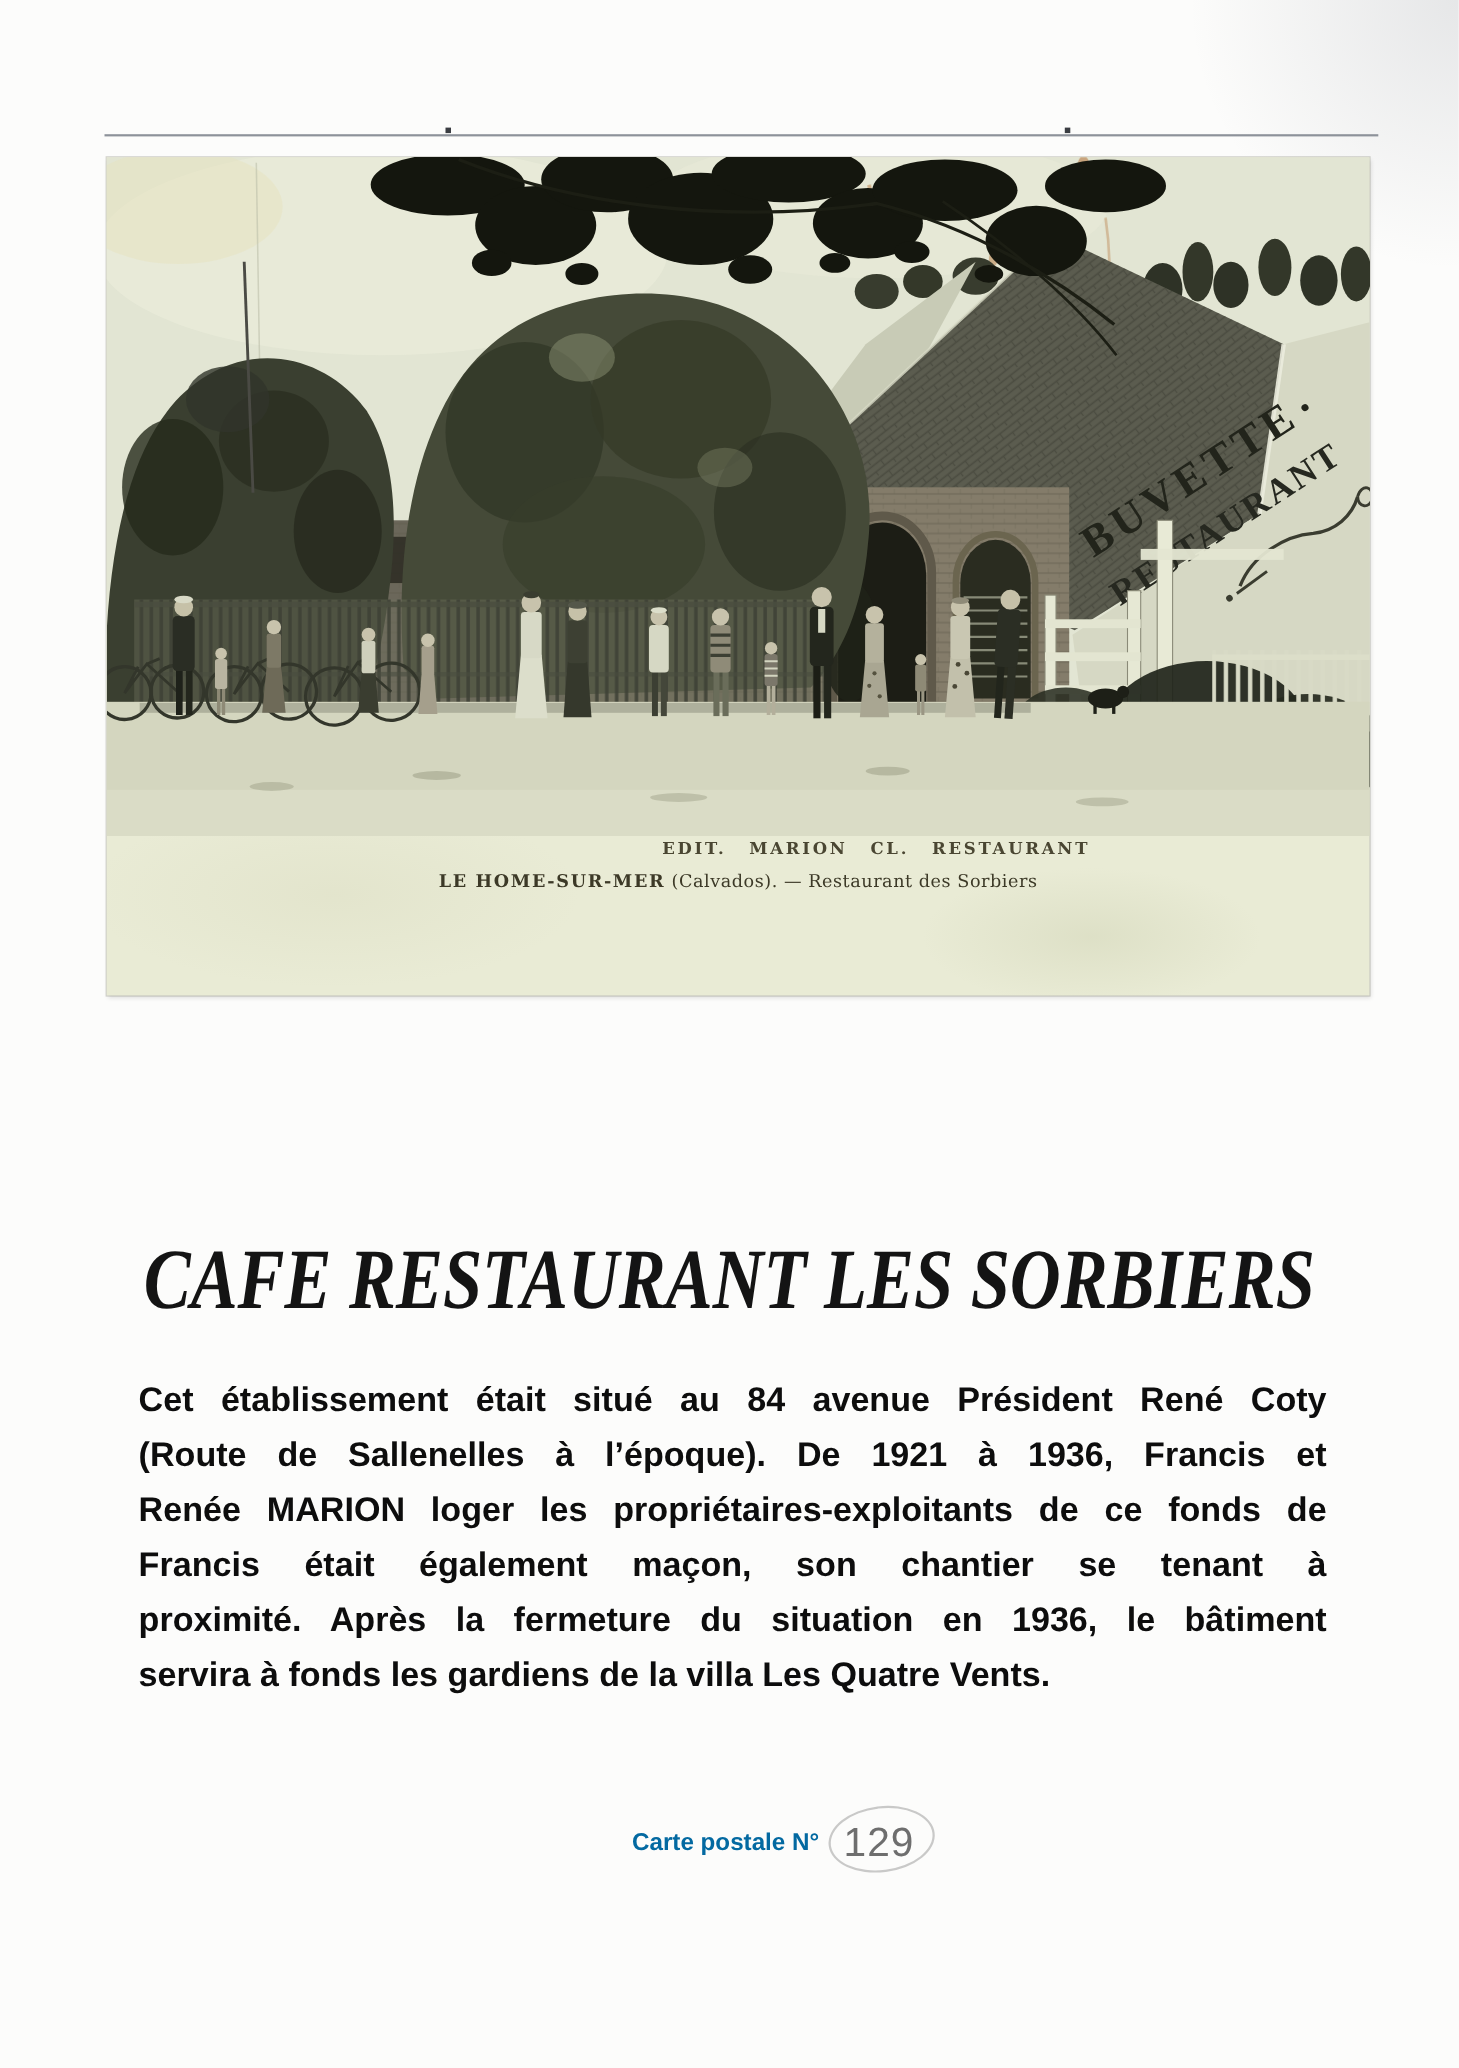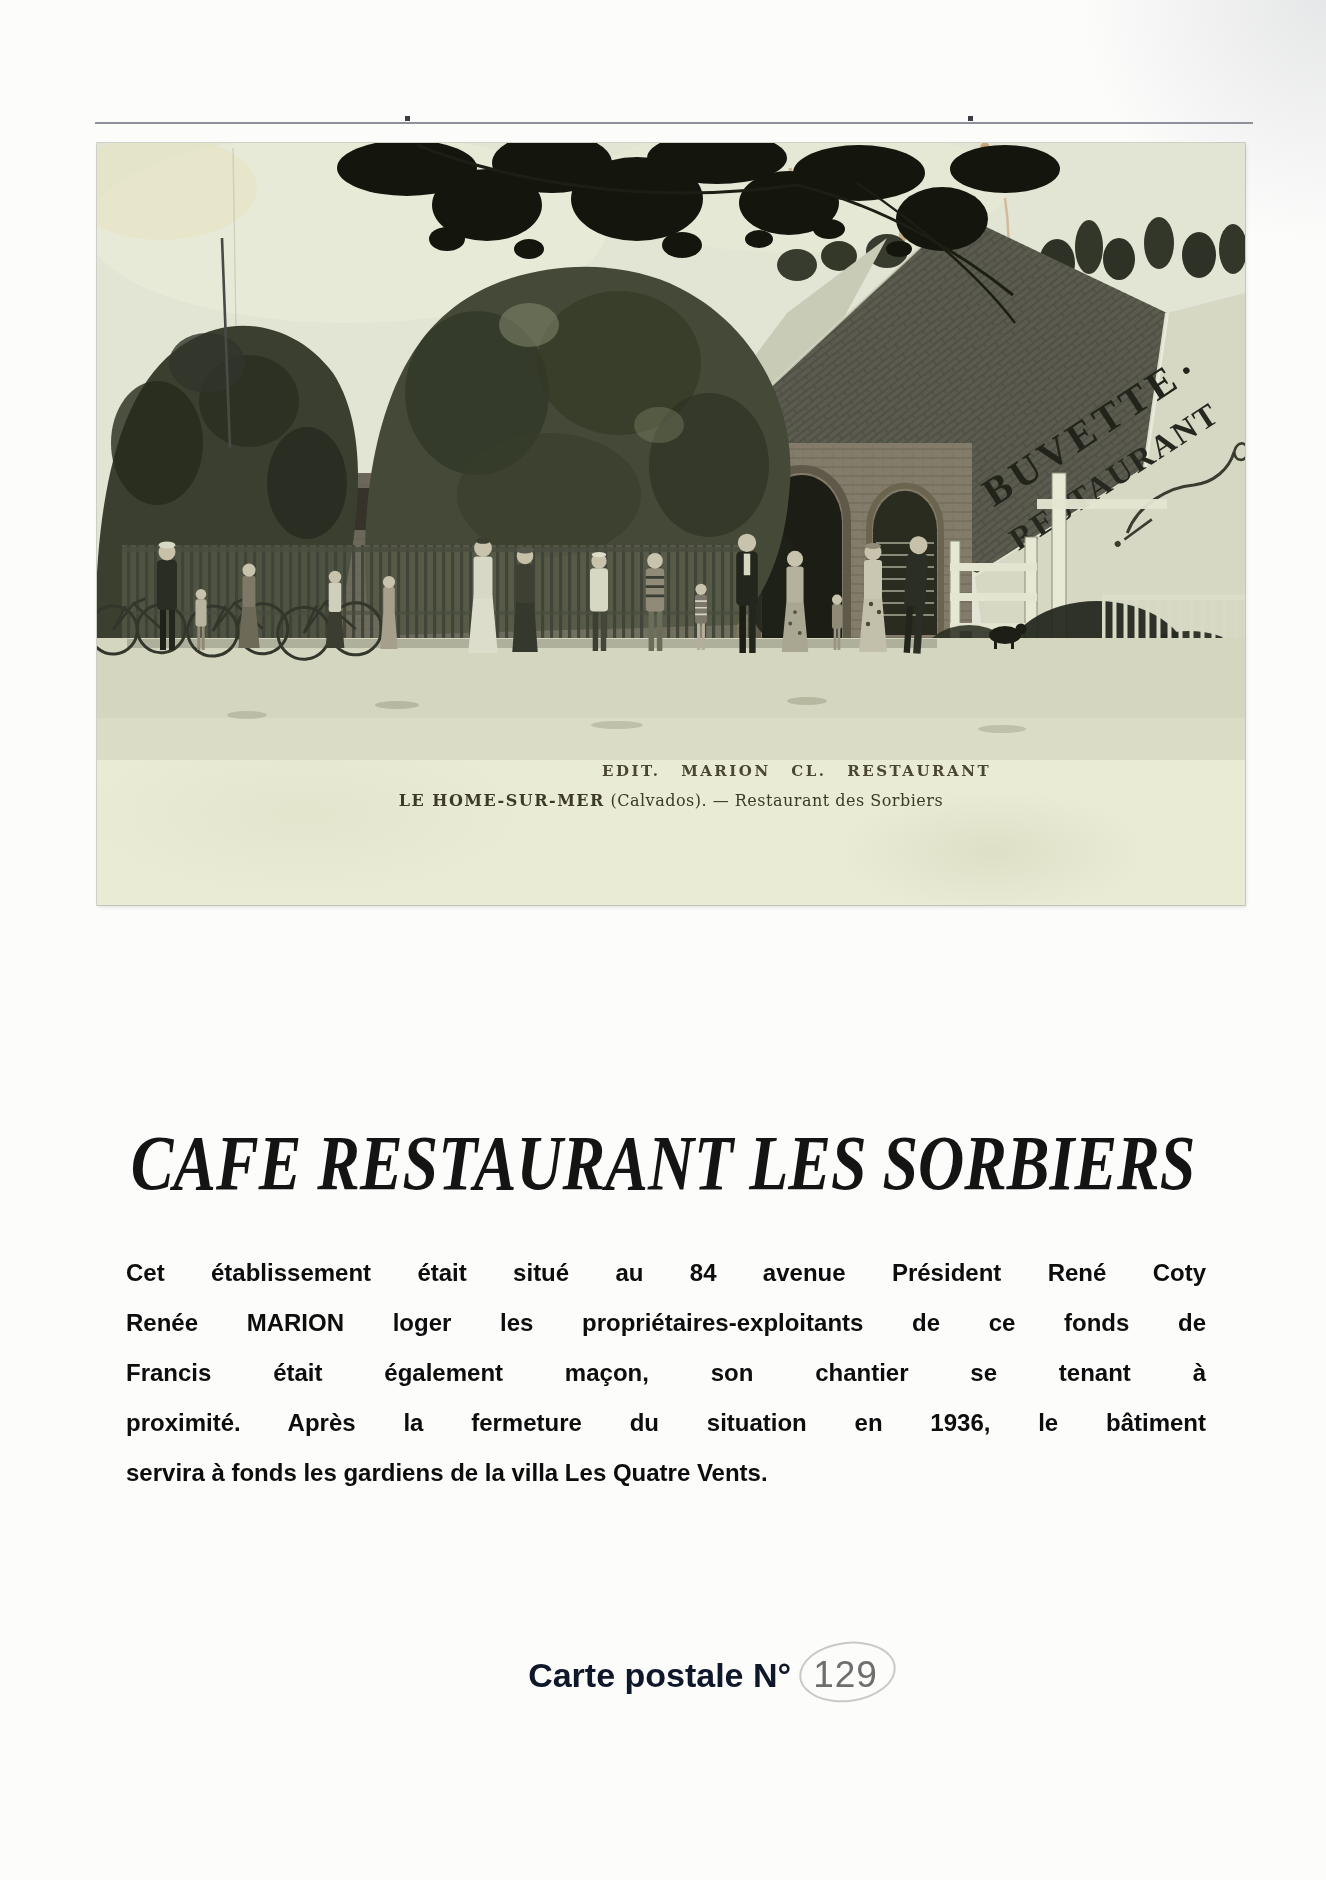--- a/index.html
+++ b/index.html
@@ -42,32 +42,32 @@
   .page-title{
     position:absolute;left:0;top:1118px;width:100%;text-align:center;
     font-family:"Liberation Serif", serif;font-style:italic;font-weight:bold;
     font-size:78px;color:#141414;letter-spacing:0px;
     transform:scaleX(.82);transform-origin:50% 50%;white-space:nowrap;
   }
 
   
   .body-par{
     position:absolute;left:126px;top:1248px;width:1080px;
-    font-size:24px;font-weight:bold;color:#0d0d0d;line-height:50px;
+    font-size:31px;font-weight:bold;color:#0d0d0d;line-height:50px;
   }
   .body-par .pline{text-align:justify;text-align-last:justify;text-justify:inter-word;}
   .body-par .pline.last{text-align-last:left;}
 
   
   .footer-line{
     position:absolute;left:0;top:1652px;width:100%;
     display:flex;justify-content:center;align-items:center;gap:10px;
     transform:translateX(46px);
   }
-  .footer-label{font-size:34px;font-weight:bold;color:#0f172a;}
+  .footer-label{font-size:22px;font-weight:bold;color:#0369a1;}
   .footer-number{
     position:relative;font-size:37px;font-weight:normal;color:#6e6e6e;
     padding:2px 12px;letter-spacing:1px;
   }
   .footer-number .num-circle{
     position:absolute;left:-2px;top:-10px;right:-6px;bottom:-4px;
     border:2px solid rgba(150,150,150,.5);border-radius:50%;
     transform:rotate(-7deg);
   }
 </style>
@@ -417,20 +417,21 @@
 
   <div class="caption-line">
     <span class="place">LE HOME-SUR-MER</span><span class="rest"> (Calvados). — Restaurant des Sorbiers</span>
   </div>
 </div>
 
 <div class="page-title">CAFE RESTAURANT LES SORBIERS</div>
 
 <div class="body-par">
   <div class="pline">Cet établissement était situé au 84 avenue Président René Coty</div>
+  <div class="pline">(Route de Sallenelles à l’époque).  De 1921 à 1936, Francis et</div>
   <div class="pline">Renée MARION loger les propriétaires-exploitants de ce fonds de</div>
   <div class="pline">Francis était également maçon, son chantier se tenant à</div>
   <div class="pline">proximité. Après la fermeture du situation en 1936, le bâtiment</div>
   <div class="pline last">servira à fonds les gardiens de la villa Les Quatre Vents.</div>
 </div>
 
 <div class="footer-line">
   <span class="footer-label">Carte postale N°</span>
   <span class="footer-number">
     <span class="num-circle"></span>

